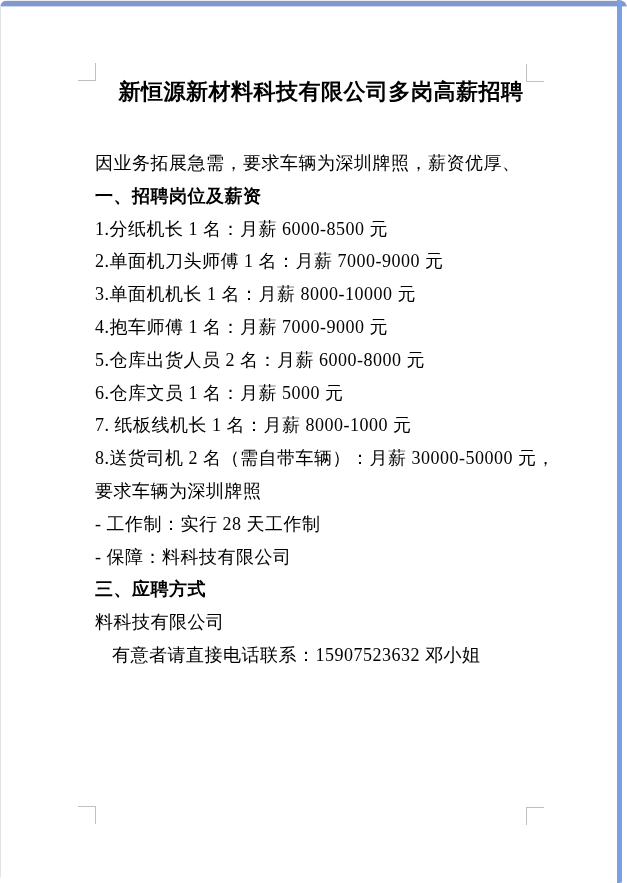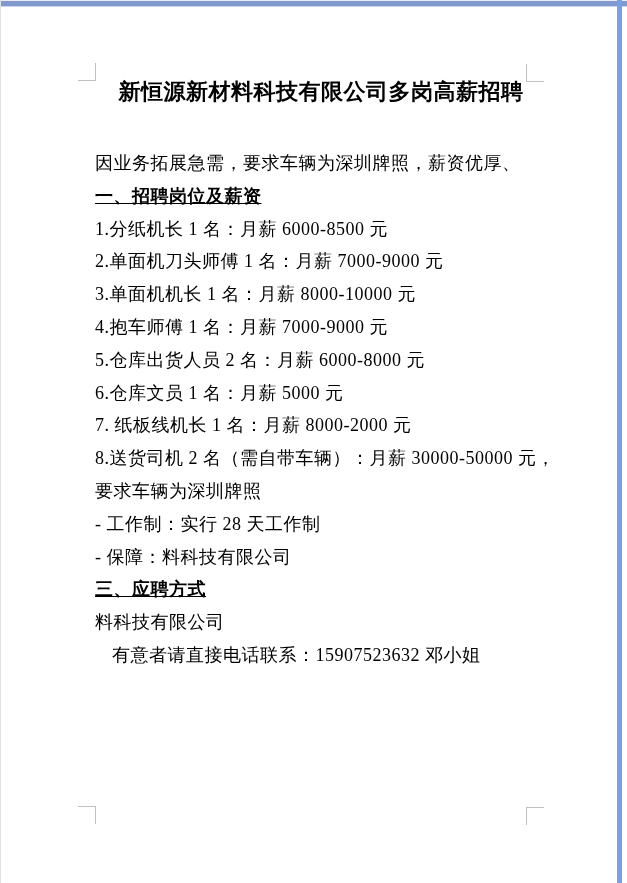--- a/index.html
+++ b/index.html
@@ -4,20 +4,21 @@
 <style>
   html, body { margin: 0; padding: 0; }
   .page {
     position: relative;
     width: 627px;
     height: 883px;
     background: #ffffff;
     overflow: hidden;
     font-family: "Liberation Serif", serif;
     color: var(--text, #000000);
+    border-radius: 8px;
   }
   
   .edge-top    { position: absolute; top: 0; left: 0; width: 627px; height: 1px; background: #e9ebef; }
   .border-top  { position: absolute; top: 1px; left: 0; width: 627px; height: 5px; background: var(--page-border-top, #8099cf); }
   .border-top-inner { position: absolute; top: 6px; left: 0; width: 627px; height: 1px; background: var(--page-border-top-edge, #ccd6ec); }
   .border-right { position: absolute; top: 0; left: 617px; width: 5px; height: 883px; background: var(--page-border-right, #7aa0e4); }
   .edge-left   { position: absolute; top: 0; left: 0; width: 1px; height: 883px; background: var(--page-edge, #dfe2e7); }
   
   .crop { position: absolute; width: 17px; height: 17px; }
   .crop.tl { left: 78px;  top: 63px;  border-right: 1px solid var(--crop-mark, #c0c0c0); border-bottom: 1px solid var(--crop-mark, #c0c0c0); }
@@ -37,21 +38,21 @@
     white-space: nowrap;
   }
   .content {
     position: absolute;
     left: 95px; top: 147px; width: 470px;
     font-size: 18px;
     line-height: 32.8px;
     letter-spacing: 0.5px;
   }
   .line { white-space: nowrap; }
-  .line.heading { font-weight: bold; text-decoration: underline; }
+  .line.heading { font-weight: bold; }
   .line.indent { padding-left: 17px; }
 </style>
 </head>
 <body>
 
 <div class="page">
 
   <div class="edge-top"></div>
   <div class="border-top"></div>
   <div class="border-top-inner"></div>
@@ -68,21 +69,21 @@
   <div class="content">
     <div class="line">因业务拓展急需，要求车辆为深圳牌照，薪资优厚、</div>
 
     <div class="line heading">一、招聘岗位及薪资</div>
     <div class="line">1.分纸机长 1 名：月薪 6000-8500 元</div>
     <div class="line">2.单面机刀头师傅 1 名：月薪 7000-9000 元</div>
     <div class="line">3.单面机机长 1 名：月薪 8000-10000 元</div>
     <div class="line">4.抱车师傅 1 名：月薪 7000-9000 元</div>
     <div class="line">5.仓库出货人员 2 名：月薪 6000-8000 元</div>
     <div class="line">6.仓库文员 1 名：月薪 5000 元</div>
-    <div class="line">7. 纸板线机长 1 名：月薪 8000-2000 元</div>
+    <div class="line">7. 纸板线机长 1 名：月薪 8000-1000 元</div>
     <div class="line">8.送货司机 2 名（需自带车辆）：月薪 30000-50000 元，</div>
     <div class="line">要求车辆为深圳牌照</div>
 
     <div class="line">- 工作制：实行 28 天工作制</div>
     <div class="line">- 保障：料科技有限公司</div>
 
     <div class="line heading">三、应聘方式</div>
     <div class="line">料科技有限公司</div>
     <div class="line indent">有意者请直接电话联系：15907523632 邓小姐</div>
   </div>

